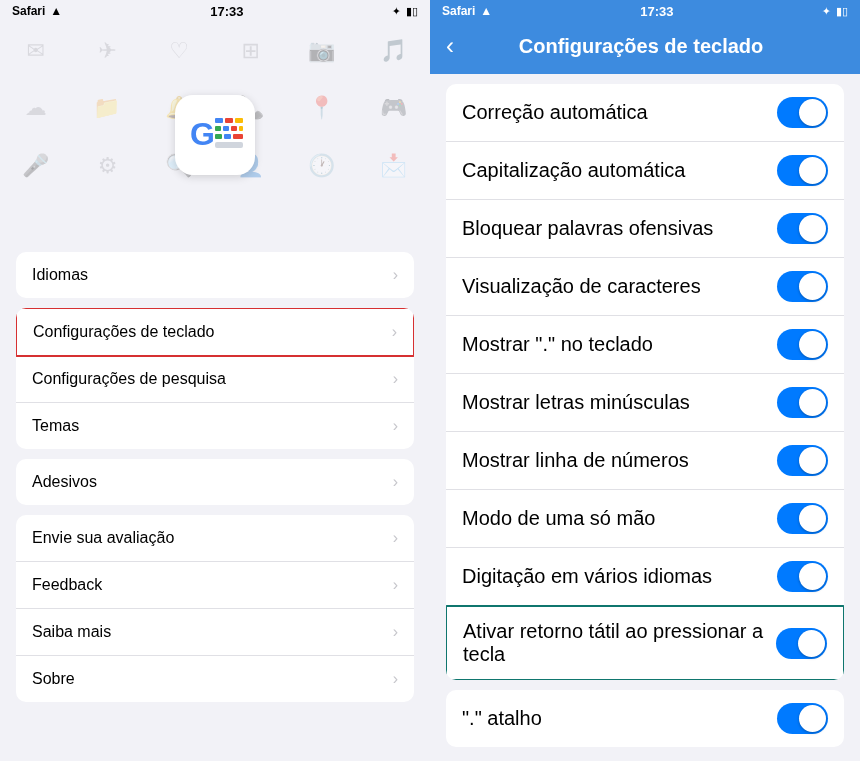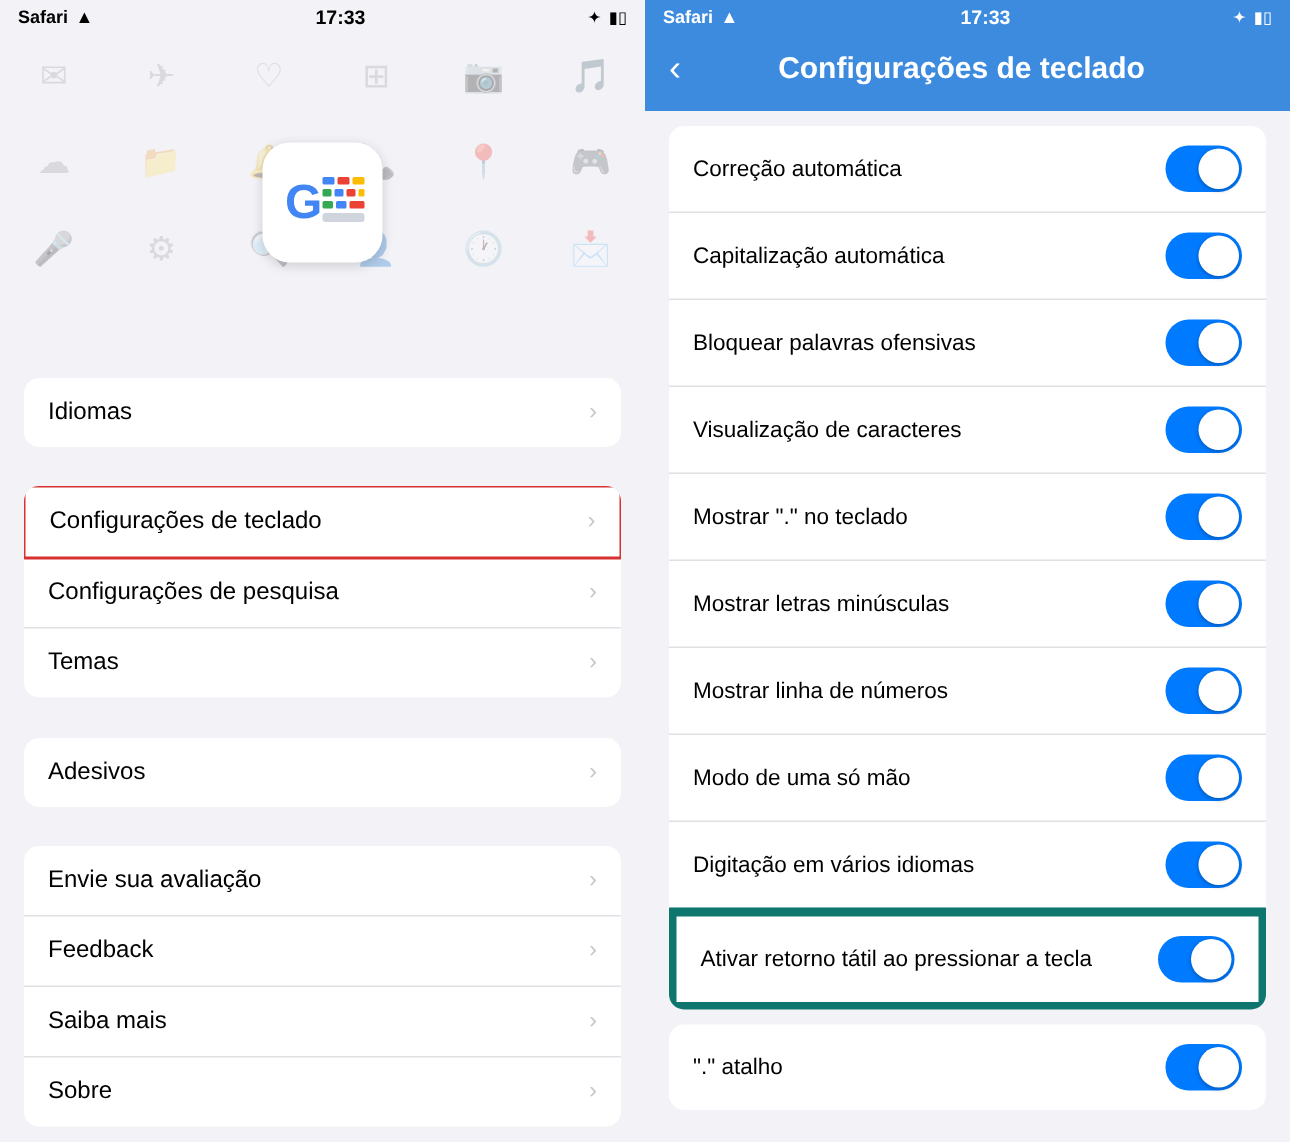--- a/index.html
+++ b/index.html
@@ -84,21 +84,20 @@
       justify-content: center;
       box-shadow: 0 2px 8px rgba(0,0,0,0.15);
     }
 
     .menu-sections {
       flex: 1;
       padding: 0 0 10px 0;
       display: flex;
       flex-direction: column;
       gap: 10px;
-      justify-content: space-between;
     }
 
     .menu-section {
       background: white;
       border-radius: 10px;
       margin: 0 16px;
       overflow: hidden;
     }
 
     .menu-item {
@@ -189,21 +188,21 @@
     .settings-item {
       display: flex;
       align-items: center;
       justify-content: space-between;
       padding: 13px 16px;
       border-bottom: 0.5px solid #e0e0e5;
     }
     .settings-item:last-child { border-bottom: none; }
 
     .settings-item-label {
-      font-size: 15px;
+      font-size: 20px;
       color: #000;
       flex: 1;
     }
 
     .toggle {
       width: 51px;
       height: 31px;
       border-radius: 16px;
       background: #4cd964;
       position: relative;
@@ -387,21 +386,21 @@
         <div class="toggle blue"></div>
       </div>
       <div class="settings-item">
         <span class="settings-item-label">Modo de uma só mão</span>
         <div class="toggle blue"></div>
       </div>
       <div class="settings-item">
         <span class="settings-item-label">Digitação em vários idiomas</span>
         <div class="toggle blue"></div>
       </div>
-      <div class="settings-item" style="border: 6px solid #0f766e; border-radius:2px; margin:-1px;">
+      <div class="settings-item" style="border: 2px solid #0f766e; border-radius:2px; margin:-1px;">
         <span class="settings-item-label">Ativar retorno tátil ao pressionar a tecla</span>
         <div class="toggle blue"></div>
       </div>
     </div>
 
     <div class="settings-section">
       <div class="settings-item" style="border-bottom:none;">
         <span class="settings-item-label">"." atalho</span>
         <div class="toggle blue"></div>
       </div>

